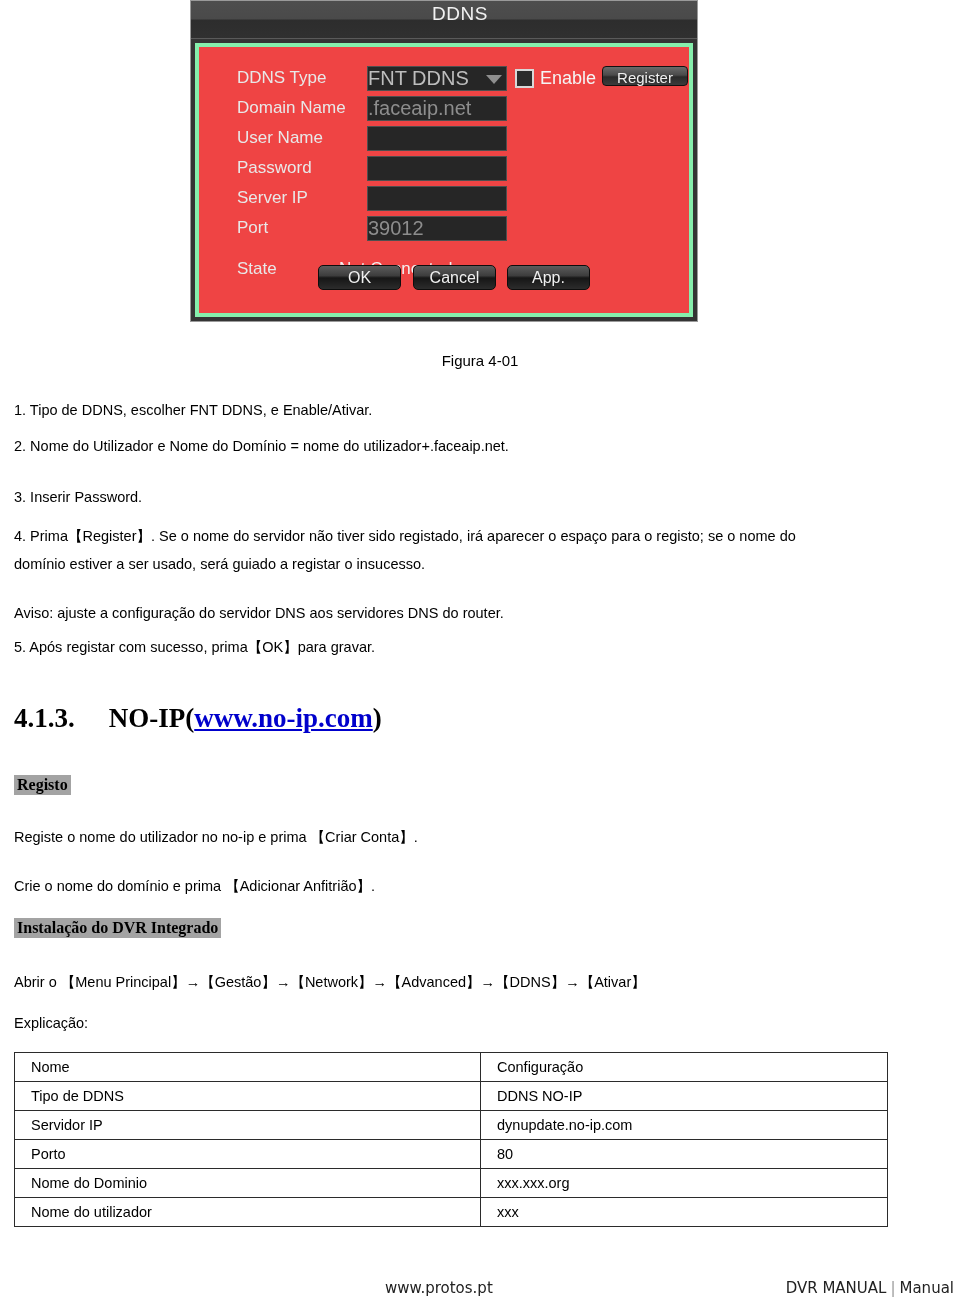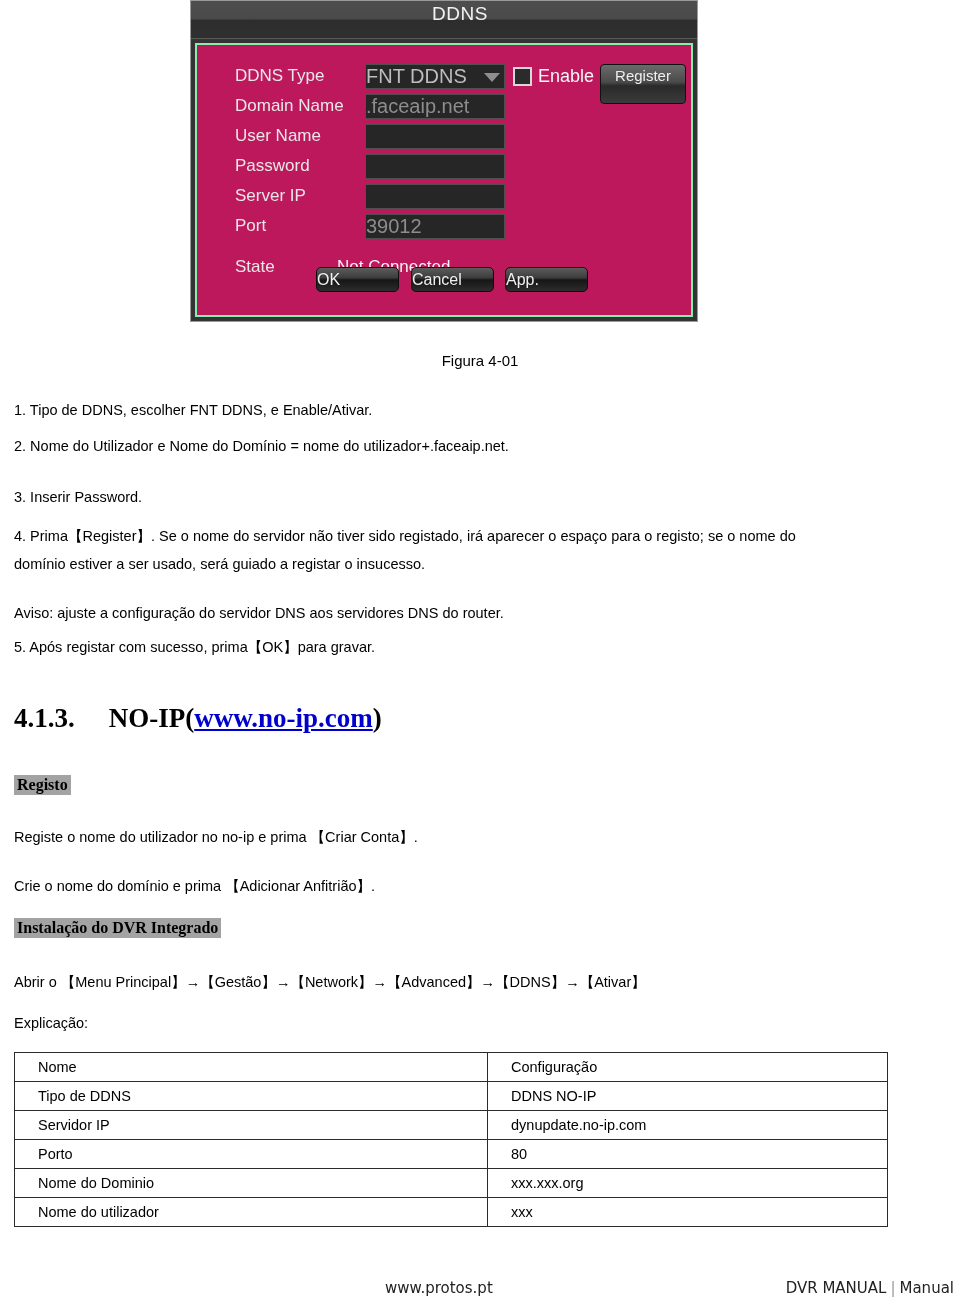--- a/index.html
+++ b/index.html
@@ -27,22 +27,22 @@
     background:linear-gradient(to bottom,#4e4e4e 0%,#4a4a4a 48%,#2d2d2d 52%,#303030 100%);
     border-bottom:1px solid #5a5a5a;
     box-sizing:border-box;
   }
   .dvr-title{
     position:absolute; left:0; top:2px; width:100%;
     text-align:center; color:#f2f2f2; font-size:19px; letter-spacing:.5px;margin-left:16px;
   }
   .dvr-body{
     position:absolute; left:4px; top:42px; right:4px; bottom:4px;
-    background:#be185d;
-    border:2px solid #86efac;
+    background:#ef4444;
+    border:4px solid #86efac;
     box-sizing:border-box;
   }
   .dvr-row{ position:absolute; left:0; width:100%; height:30px;}
   .dvr-label{
     position:absolute; left:38px; top:0;
     color:#e8e8e8; font-size:17px; line-height:30px; white-space:nowrap;
   }
   .dvr-input{
     position:absolute; left:168px; top:3px;
     width:140px; height:25px;
@@ -61,35 +61,35 @@
   .dvr-check{
     position:absolute; left:316px; top:6px;
     width:19px;height:19px;background:#2b2b2b;border:2px solid #d8d8d8;box-sizing:border-box;
   }
   .dvr-enable{
     position:absolute; left:341px; top:0;
     color:#f5f5f5;font-size:18px;line-height:30px;
   }
   .dvr-register{
     position:absolute; left:403px; top:3px;
-    width:86px;height:40px;
+    width:86px;height:20px;
     background:linear-gradient(to bottom,#6a6a6a 0%,#4a4a4a 45%,#2a2a2a 55%,#3b3b3b 100%);
     border:1px solid #111;border-radius:4px;box-sizing:border-box;
     color:#efefef;font-size:15px;text-align:center;line-height:22px;
   }
   .dvr-state-val{
     position:absolute; left:140px; top:0;
     color:#f2f2f2;font-size:17px;line-height:30px;
   }
   .dvr-btnrow{ position:absolute; left:0; bottom:22px; width:100%; height:26px;}
   .dvr-btn{
     position:absolute; top:0; height:25px;
     background:linear-gradient(to bottom,#5c5c5c 0%,#3d3d3d 42%,#161616 52%,#2c2c2c 100%);
     border:1px solid #0d0d0d; border-radius:5px; box-sizing:border-box;
-    color:#f0f0f0; font-size:16px; text-align:left; line-height:23px;
+    color:#f0f0f0; font-size:16px; text-align:center; line-height:23px;
   }
   #btn-ok{ left:119px; width:83px;}
   #btn-cancel{ left:214px; width:83px;}
   #btn-app{ left:308px; width:83px;}
 
   
   .fig-caption{
     position:absolute; left:0; top:352px; width:960px;
     text-align:center; font-size:15px;
   }
@@ -116,21 +116,21 @@
 
   
   .exp-table{
     position:absolute; left:14px; top:1052px;
     width:874px;
     border-collapse:collapse;
     font-size:14.5px;
   }
   .exp-table td{
     border:1px solid #2b2b2b;
-    padding:5px 8px 5px 23px;
+    padding:5px 8px 5px 16px;
     height:18px;
     vertical-align:middle;
   }
   .exp-table td.c1{ width:441px; }
 
   
   .footer{
     position:absolute; left:0; bottom:8px; width:960px; height:24px;
     font-family:"DejaVu Sans", sans-serif;
     font-size:15px; color:#222;

